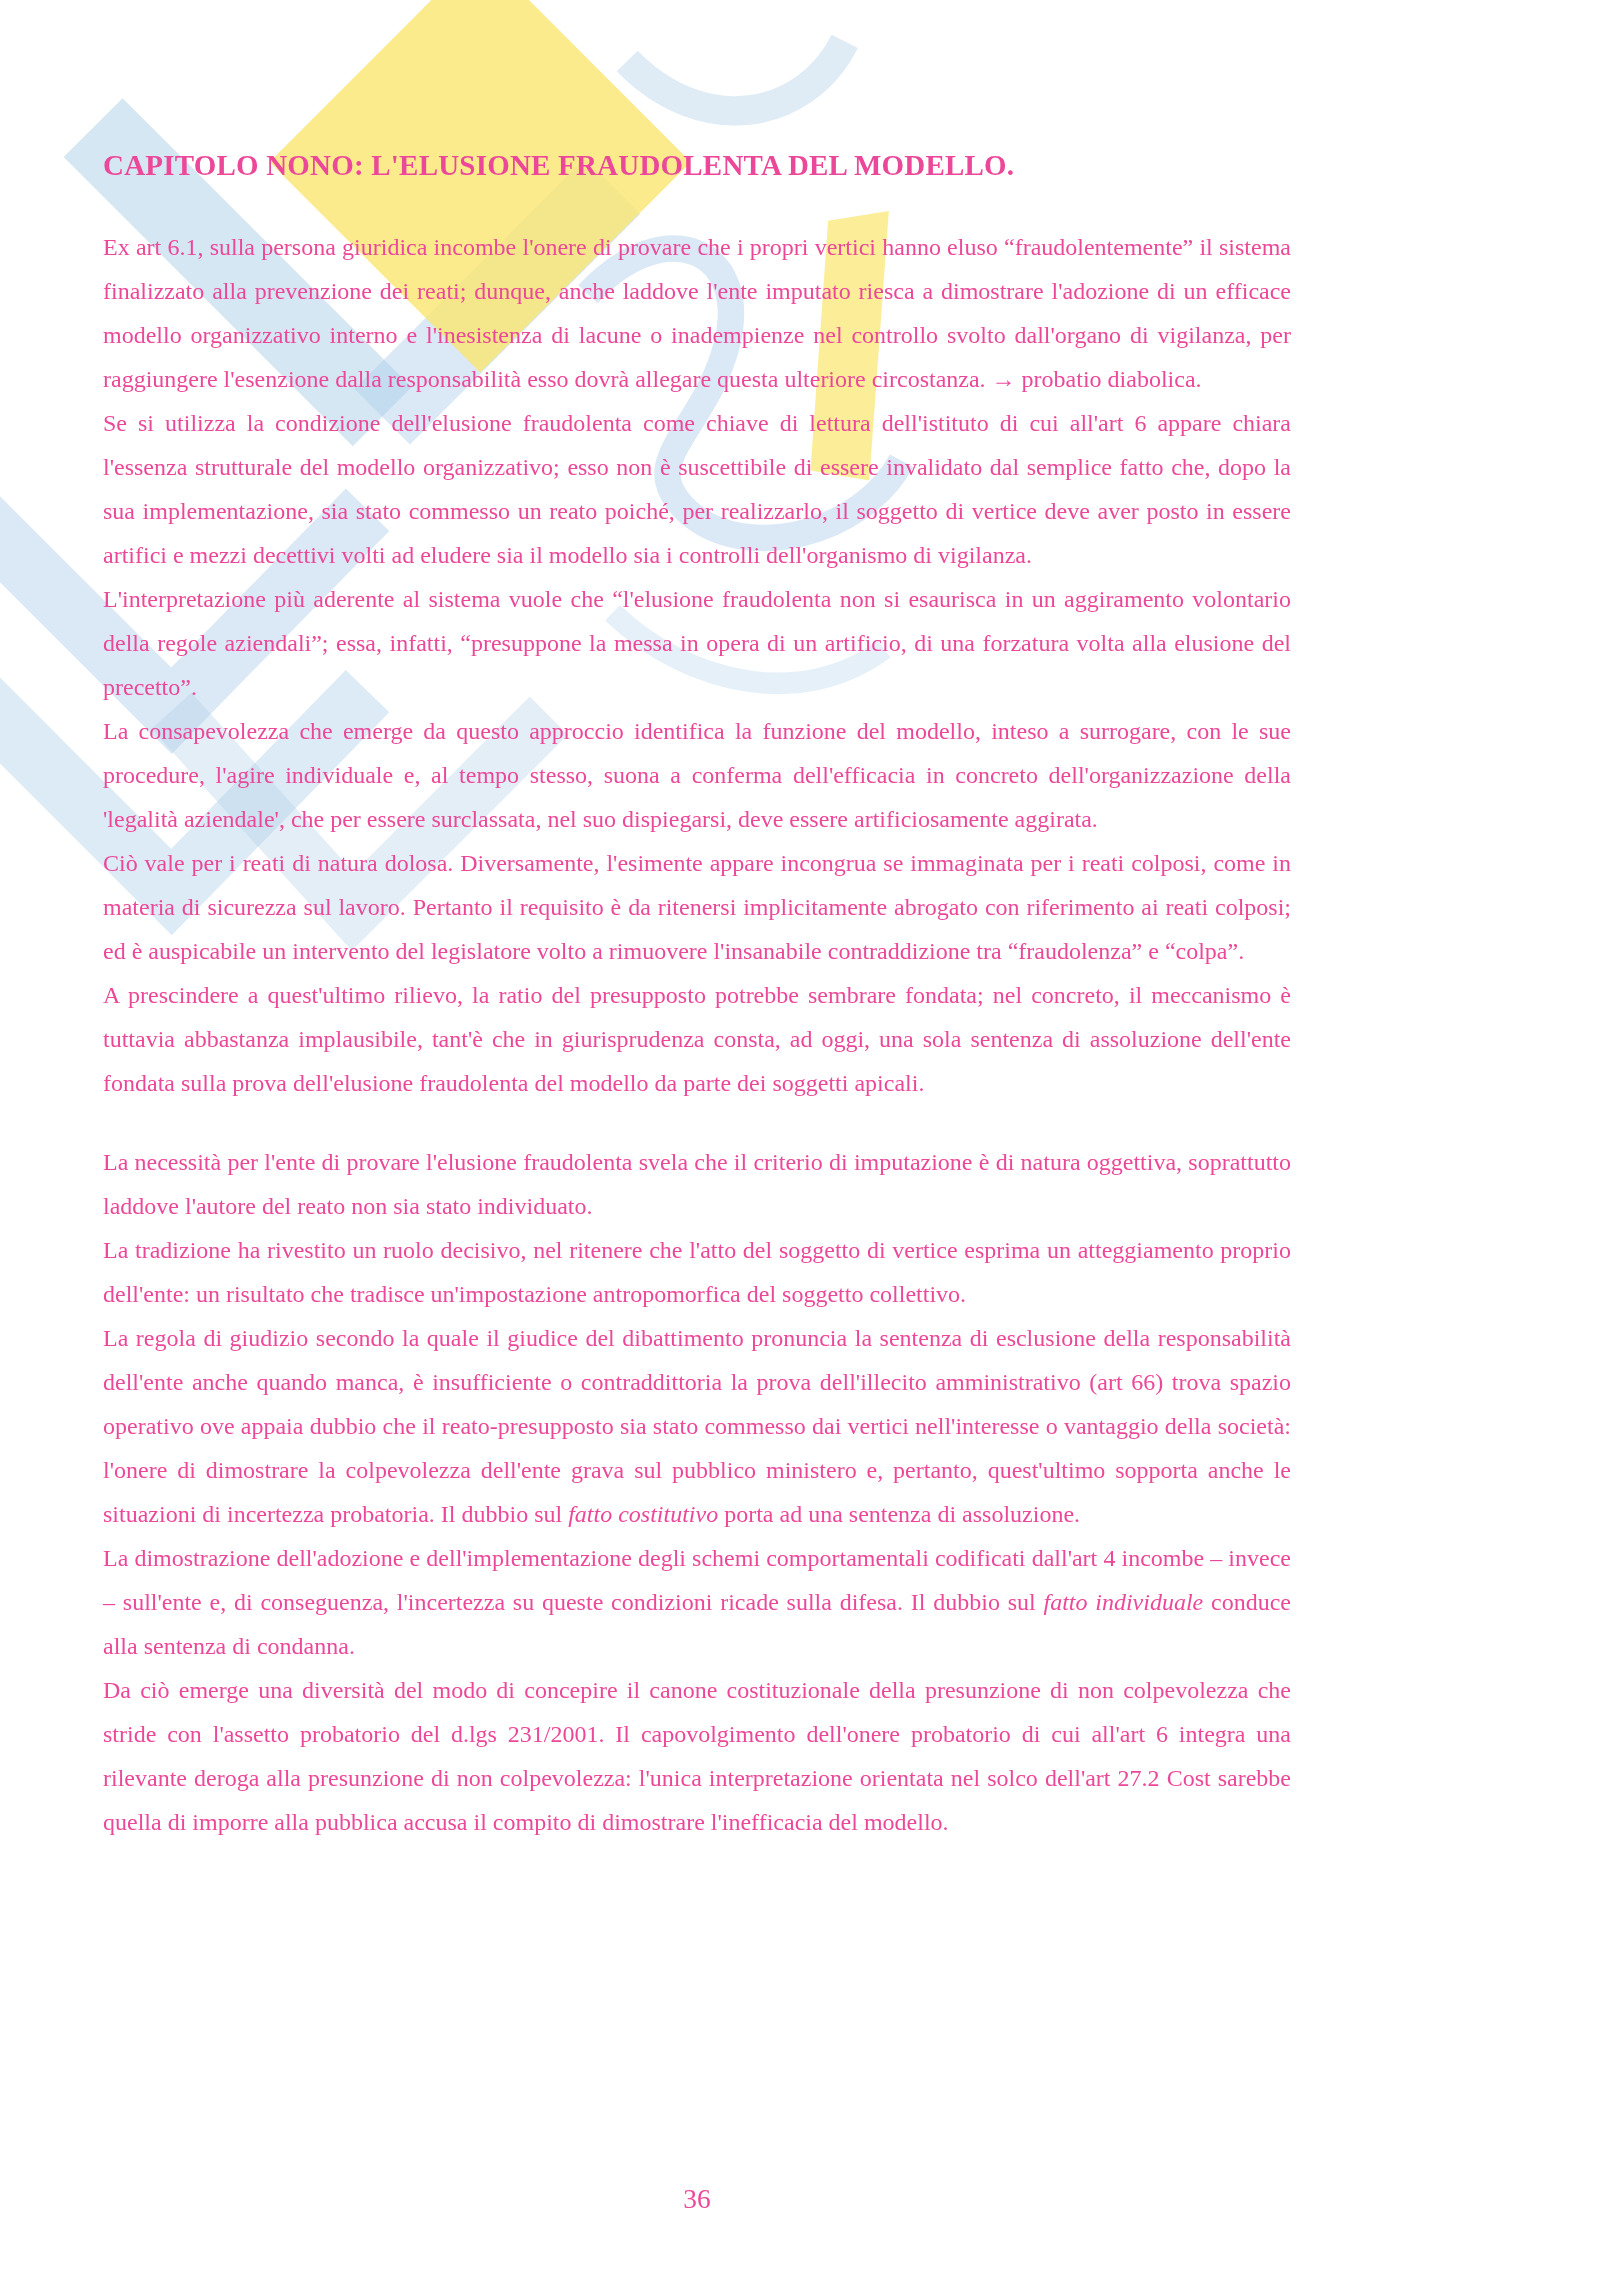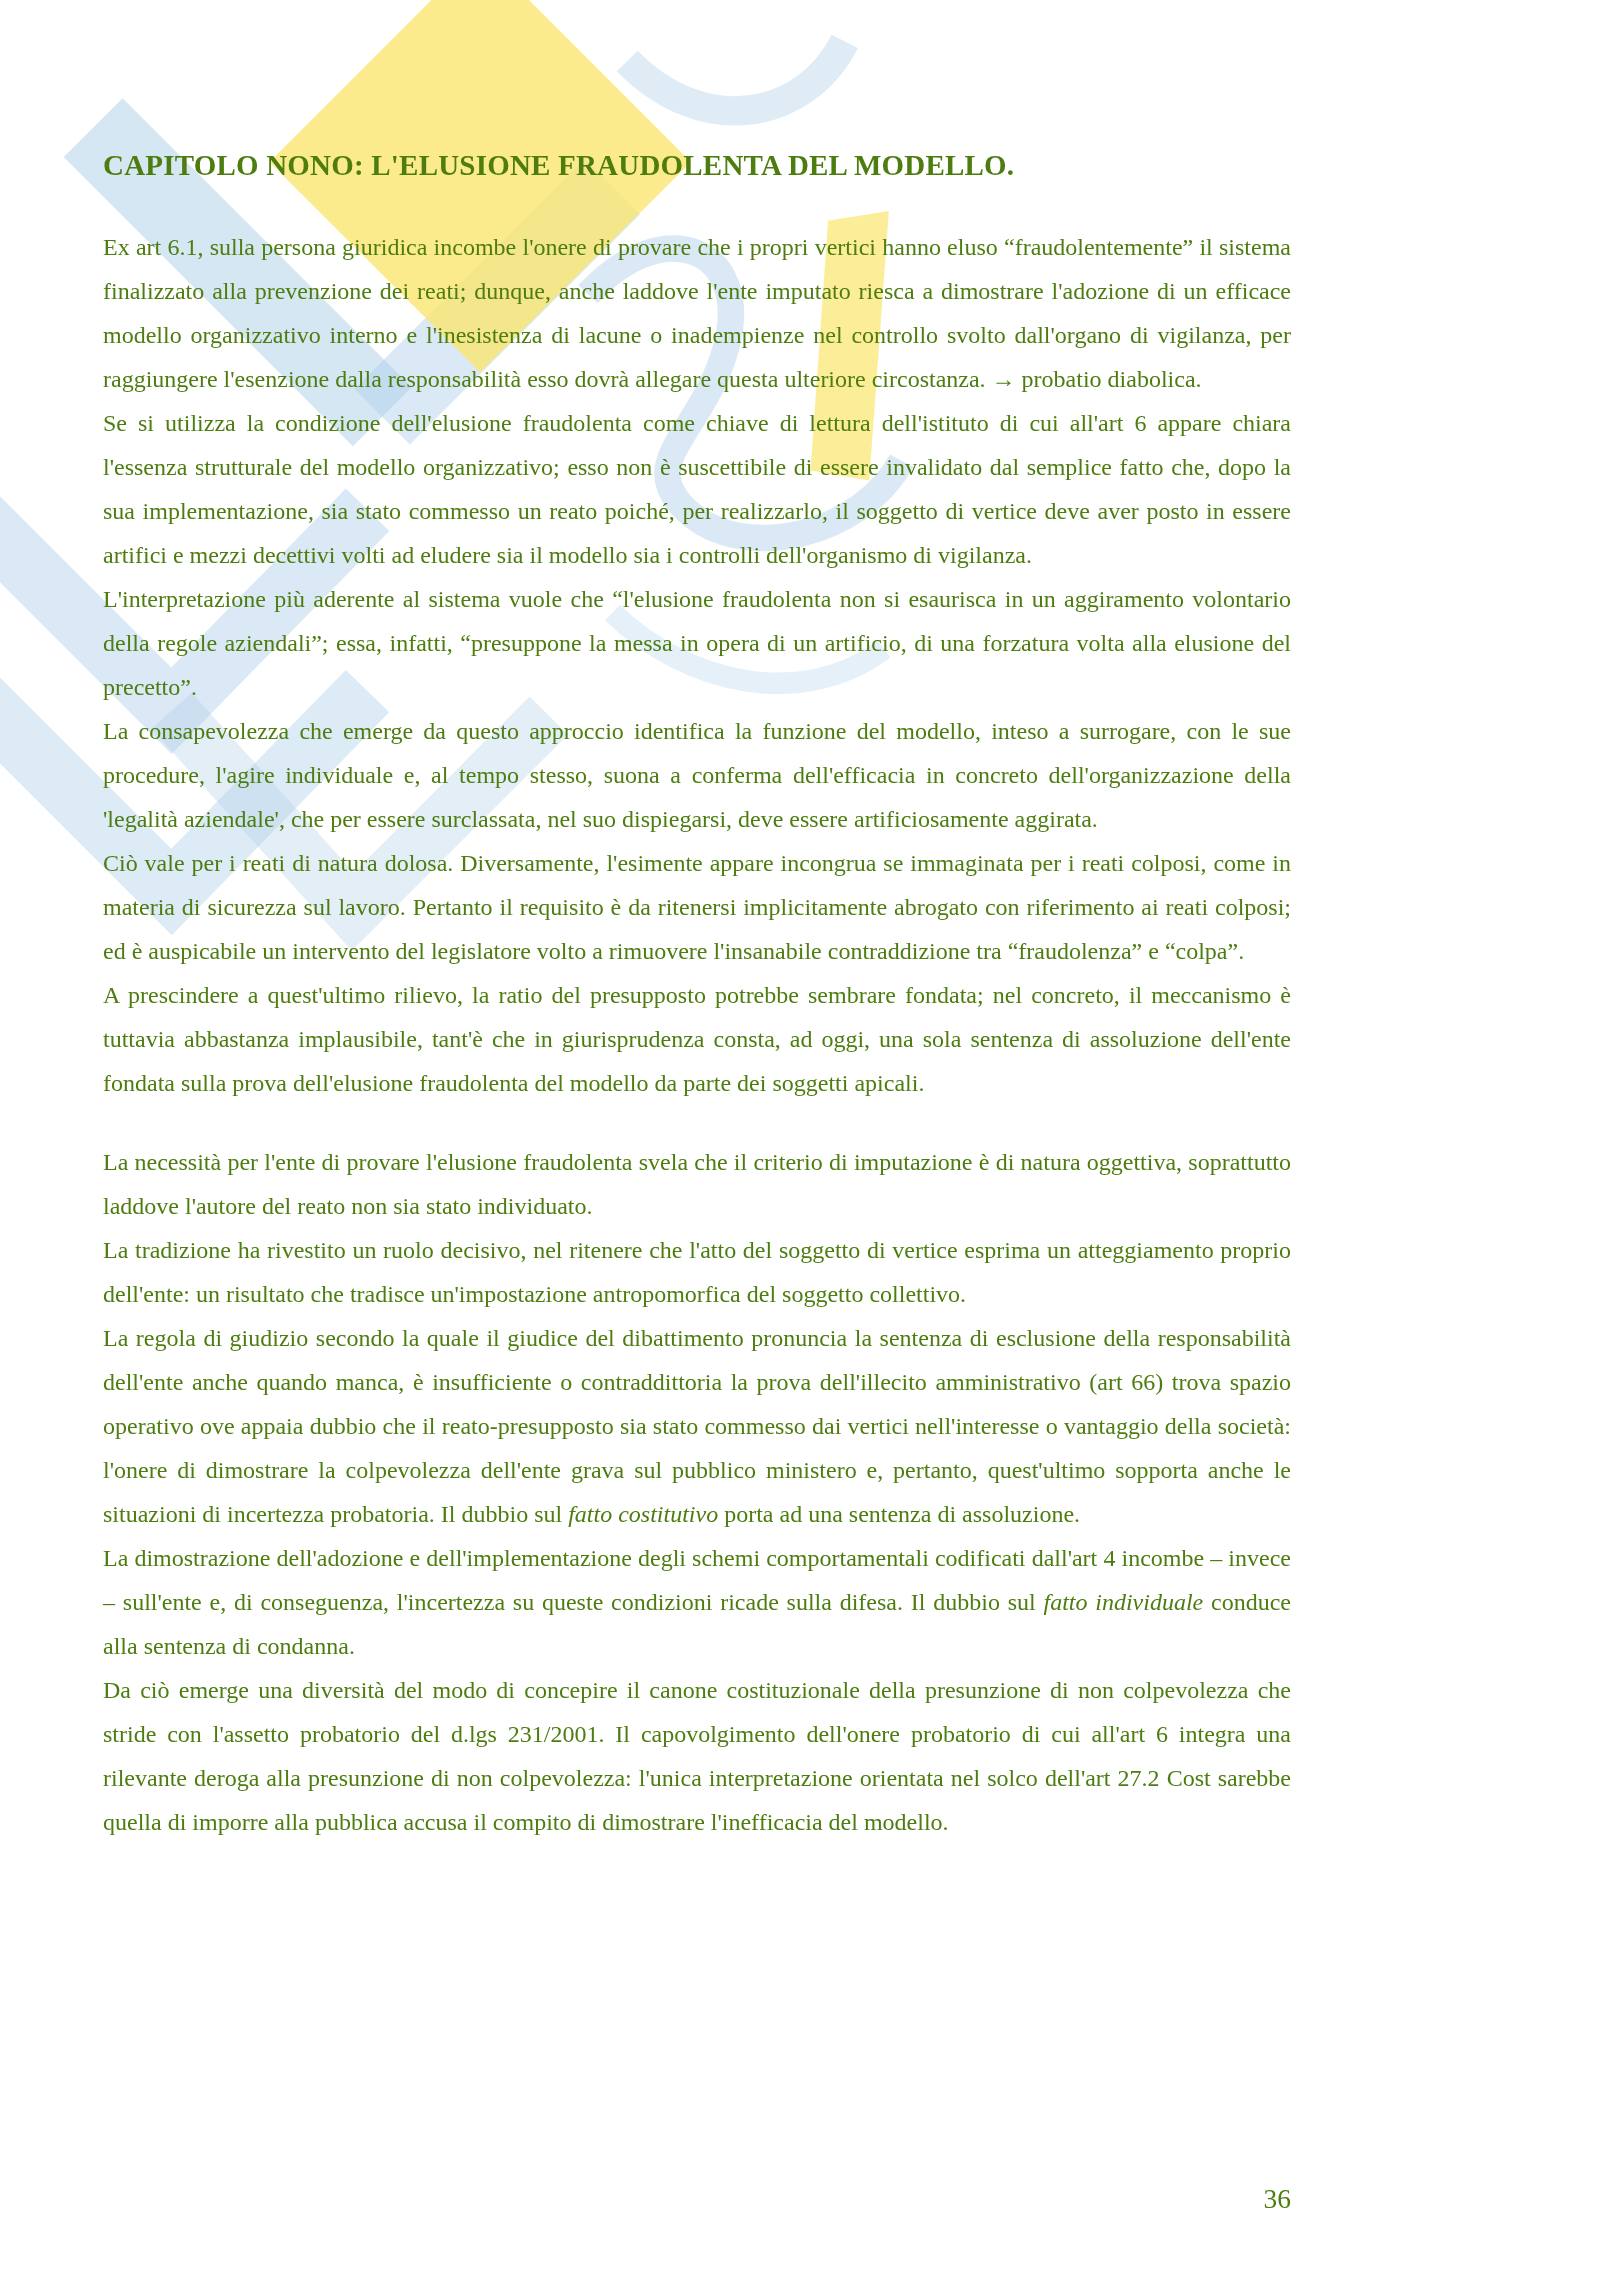--- a/index.html
+++ b/index.html
@@ -3,21 +3,21 @@
 <meta charset="utf-8">
 <style>
   html, body { margin: 0; padding: 0; background: #ffffff; }
   .page {
     position: relative;
     width: 1492px;
     height: 2293px;
     background: #ffffff;
     overflow: hidden;
     font-family: "Liberation Serif", serif;
-    color: #4d7c0f;
+    color: #ec4899;
   }
   .watermark-layer {
     position: absolute;
     left: 0; top: 0;
     z-index: 0;
     pointer-events: none;
   }
   .content {
     position: absolute;
     left: 103px;
@@ -37,21 +37,21 @@
     line-height: 44px;
     text-align: justify;
     text-justify: inter-word;
   }
   .para-spacer { height: 35px; }
   .page-number {
     position: absolute;
     left: 103px;
     width: 1188px;
     top: 2184px;
-    text-align: right;
+    text-align: center;
     font-size: 27.4px;
     z-index: 1;
   }
 </style>
 </head>
 <body>
 
 <div class="page">
 
   <svg class="watermark-layer" width="1078" height="1000" viewBox="0 0 1100 1020" aria-hidden="true">

